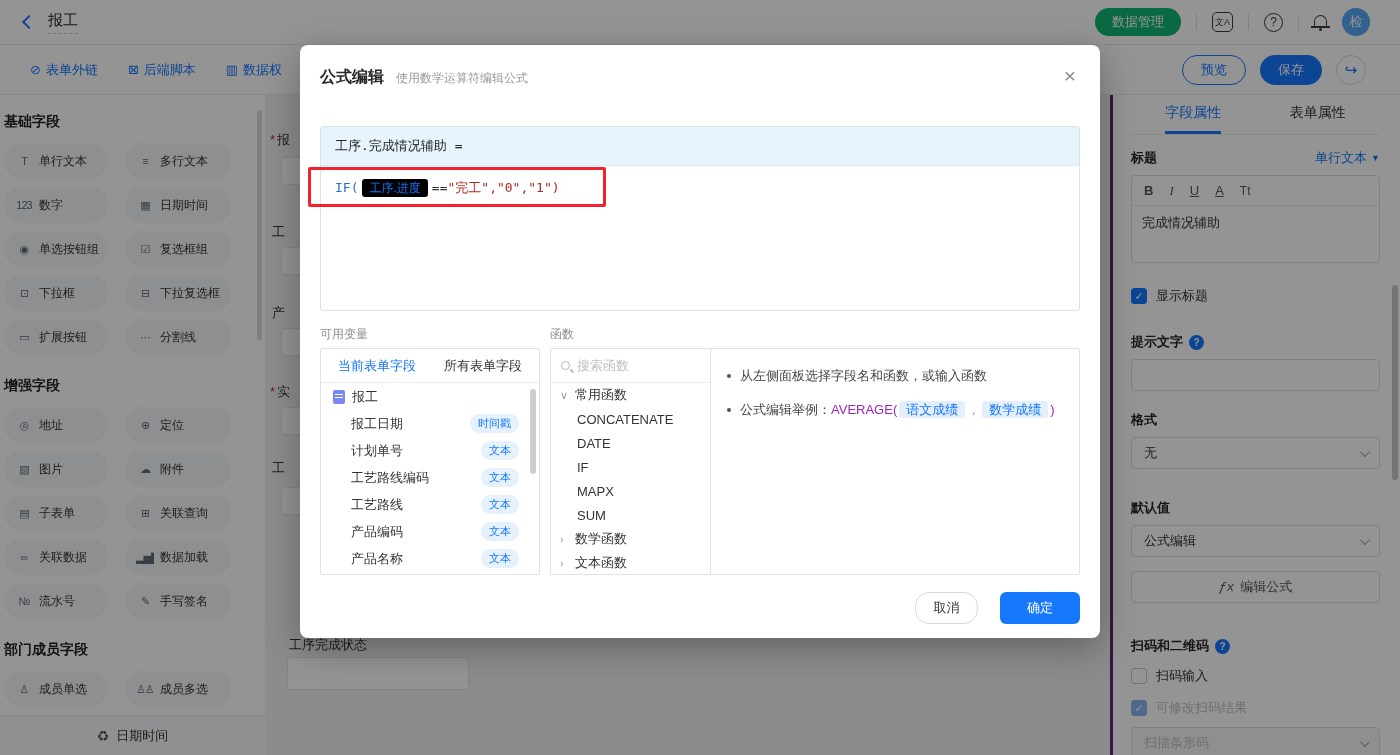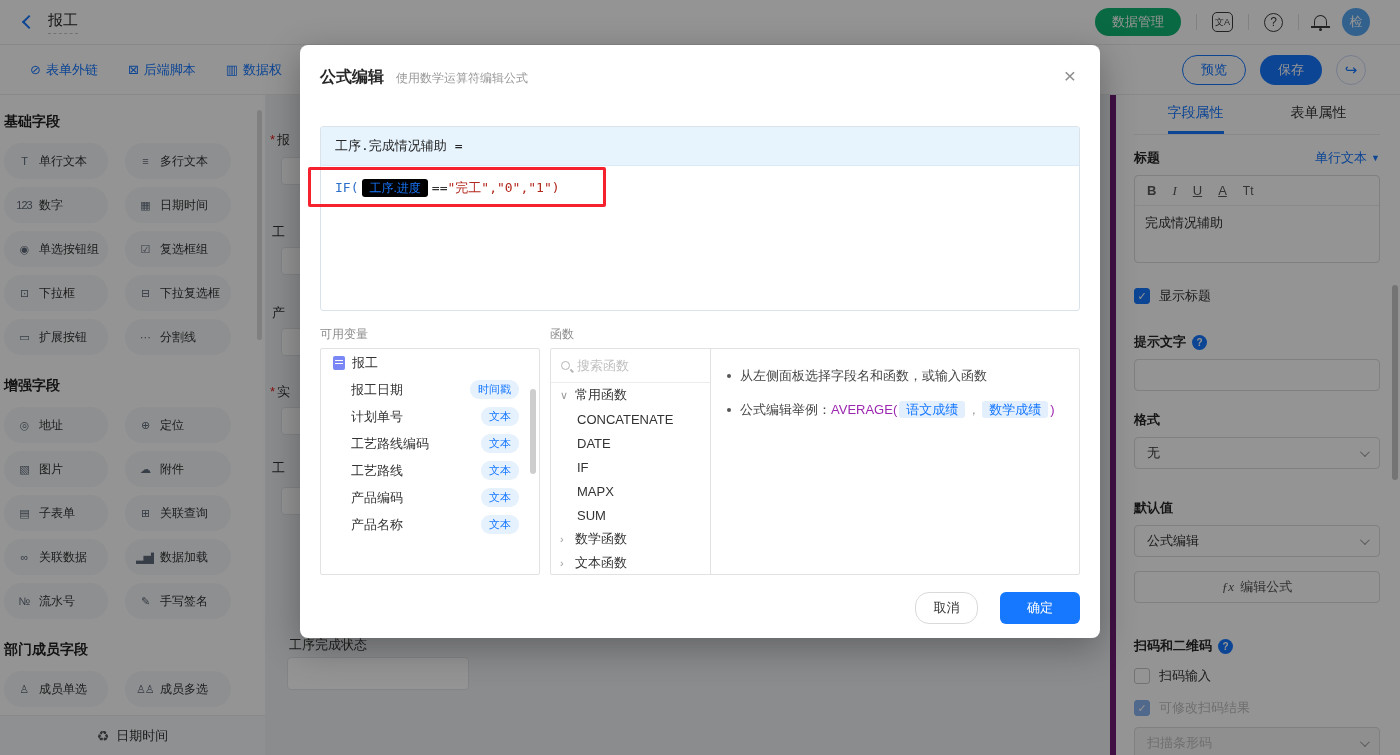--- a/index.html
+++ b/index.html
@@ -46,21 +46,21 @@
 
   
   .canvas { position:absolute; left:265px; top:95px; width:845px; height:660px; background:#f0f2f5; z-index:1; }
   .cv-label { position:absolute; left:5px; font-size:13px; color:#333; white-space:nowrap; }
   .cv-star { color:#e02020; margin-right:2px; }
   .cv-input { position:absolute; left:16px; width:130px; height:28px; background:#fff; border:1px solid #e1e4e8; border-radius:4px; }
   .cv-bottom-label { position:absolute; left:24px; top:541px; font-size:13px; color:#333; }
   .cv-bottom-input { position:absolute; left:22px; top:562px; width:182px; height:33px; background:#fff; border:1px solid #e1e4e8; border-radius:4px; }
 
   
-  .rpanel { position:absolute; left:1110px; top:95px; width:290px; height:660px; background:#fff; border-left:6px solid #701a75; padding:0 20px 0 18px; z-index:1; overflow:hidden; }
+  .rpanel { position:absolute; left:1110px; top:95px; width:290px; height:660px; background:#fff; border-left:3px solid #701a75; padding:0 20px 0 18px; z-index:1; overflow:hidden; }
   .rp-tabs { display:flex; height:40px; border-bottom:1px solid #ededed; }
   .rp-tab { flex:1; display:flex; align-items:flex-start; justify-content:center; font-size:14px; color:#333; cursor:pointer; padding-top:9px; }
   .rp-tab span { padding-bottom:9px; }
   .rp-tab.active { color:#1677ff; }
   .rp-tab.active span { border-bottom:3px solid #1677ff; }
   .rp-row-split { display:flex; justify-content:space-between; align-items:center; margin-top:14px; }
   .rp-label { font-size:13px; font-weight:600; color:#262626; display:flex; align-items:center; gap:6px; }
   .rp-type { color:#1677ff; font-size:13px; display:flex; align-items:center; gap:4px; cursor:pointer; }
   .rp-type .caret { font-size:9px; }
   .editor { margin-top:8px; border:1px solid #dcdcdc; border-radius:4px; }
@@ -78,21 +78,21 @@
   .qicon { width:15px; height:15px; border-radius:50%; background:#1677ff; color:#fff; font-size:10px; display:inline-flex; align-items:center; justify-content:center; cursor:pointer; }
   .rp-mt28 { margin-top:28px; }
   .rp-mt20 { margin-top:20px; }
   .rp-mt32 { margin-top:30px; }
   .rp-mt36 { margin-top:34px; }
   .rp-input { margin-top:8px; height:32px; border:1px solid #dcdcdc; border-radius:4px; background:#fff; }
   .rp-select { margin-top:8px; height:32px; border:1px solid #dcdcdc; border-radius:4px; background:#fff; display:flex; align-items:center; justify-content:space-between; padding:0 12px; font-size:13px; color:#333; cursor:pointer; }
   .rp-select.disabled { background:#f7f7f7; color:#bfbfbf; cursor:default; }
   .sel-caret { width:7px; height:7px; border-right:1.5px solid #999; border-bottom:1.5px solid #999; transform:rotate(45deg) translateY(-2px); }
   .fx-btn { margin-top:14px; height:32px; border:1px solid #dcdcdc; border-radius:4px; background:#fff; display:flex; align-items:center; justify-content:center; gap:6px; font-size:13px; color:#555; cursor:pointer; }
-  .fx-g { font-family:Liberation Serif, serif; font-style:italic; }
+  .fx-g { font-family:Liberation Mono, monospace; font-style:italic; }
   .rp-scroll { position:absolute; right:2px; top:190px; width:6px; height:195px; background:#c9c9c9; border-radius:3px; }
 
   
   .overlay { position:absolute; inset:0; background:rgba(0,0,0,0.42); z-index:50; }
   .modal { position:absolute; left:300px; top:45px; width:800px; height:593px; background:#fff; border-radius:8px; box-shadow:0 10px 36px rgba(0,0,0,0.3); z-index:60; }
   .m-header { padding:22px 24px 0 20px; display:flex; align-items:baseline; gap:12px; }
   .m-title { font-size:16px; font-weight:bold; color:#262626; }
   .m-sub { font-size:12px; color:#999; }
   .m-close { position:absolute; right:24px; top:20px; font-size:21px; color:#8c8c8c; cursor:pointer; line-height:1; }
   .f-box { position:absolute; left:20px; top:81px; width:760px; height:185px; border:1px solid #dbe3ea; border-radius:3px; overflow:hidden; }
@@ -389,20 +389,24 @@
     <div class="f-target">工序.完成情况辅助 =</div>
     <div class="f-body">
       <span class="f-fn">IF(</span><span class="f-chip">工序.进度</span><span class="f-op">==</span><span class="f-str">"完工","0","1")</span>
     </div>
   </div>
 
   <div class="m-sec-label" style="left:20px">可用变量</div>
   <div class="m-sec-label" style="left:250px">函数</div>
 
   <div class="panel p-vars">
+    <div class="v-tabs">
+      <span class="v-tab active">当前表单字段</span>
+      <span class="v-tab">所有表单字段</span>
+    </div>
     <div class="v-row v-root">
       <span class="file-icon"></span>
       <span>报工</span>
     </div>
     <div class="v-row v-child">
         <span class="v-name">报工日期</span>
         <span class="v-badge">时间戳</span>
       </div>
     <div class="v-row v-child">
         <span class="v-name">计划单号</span>

